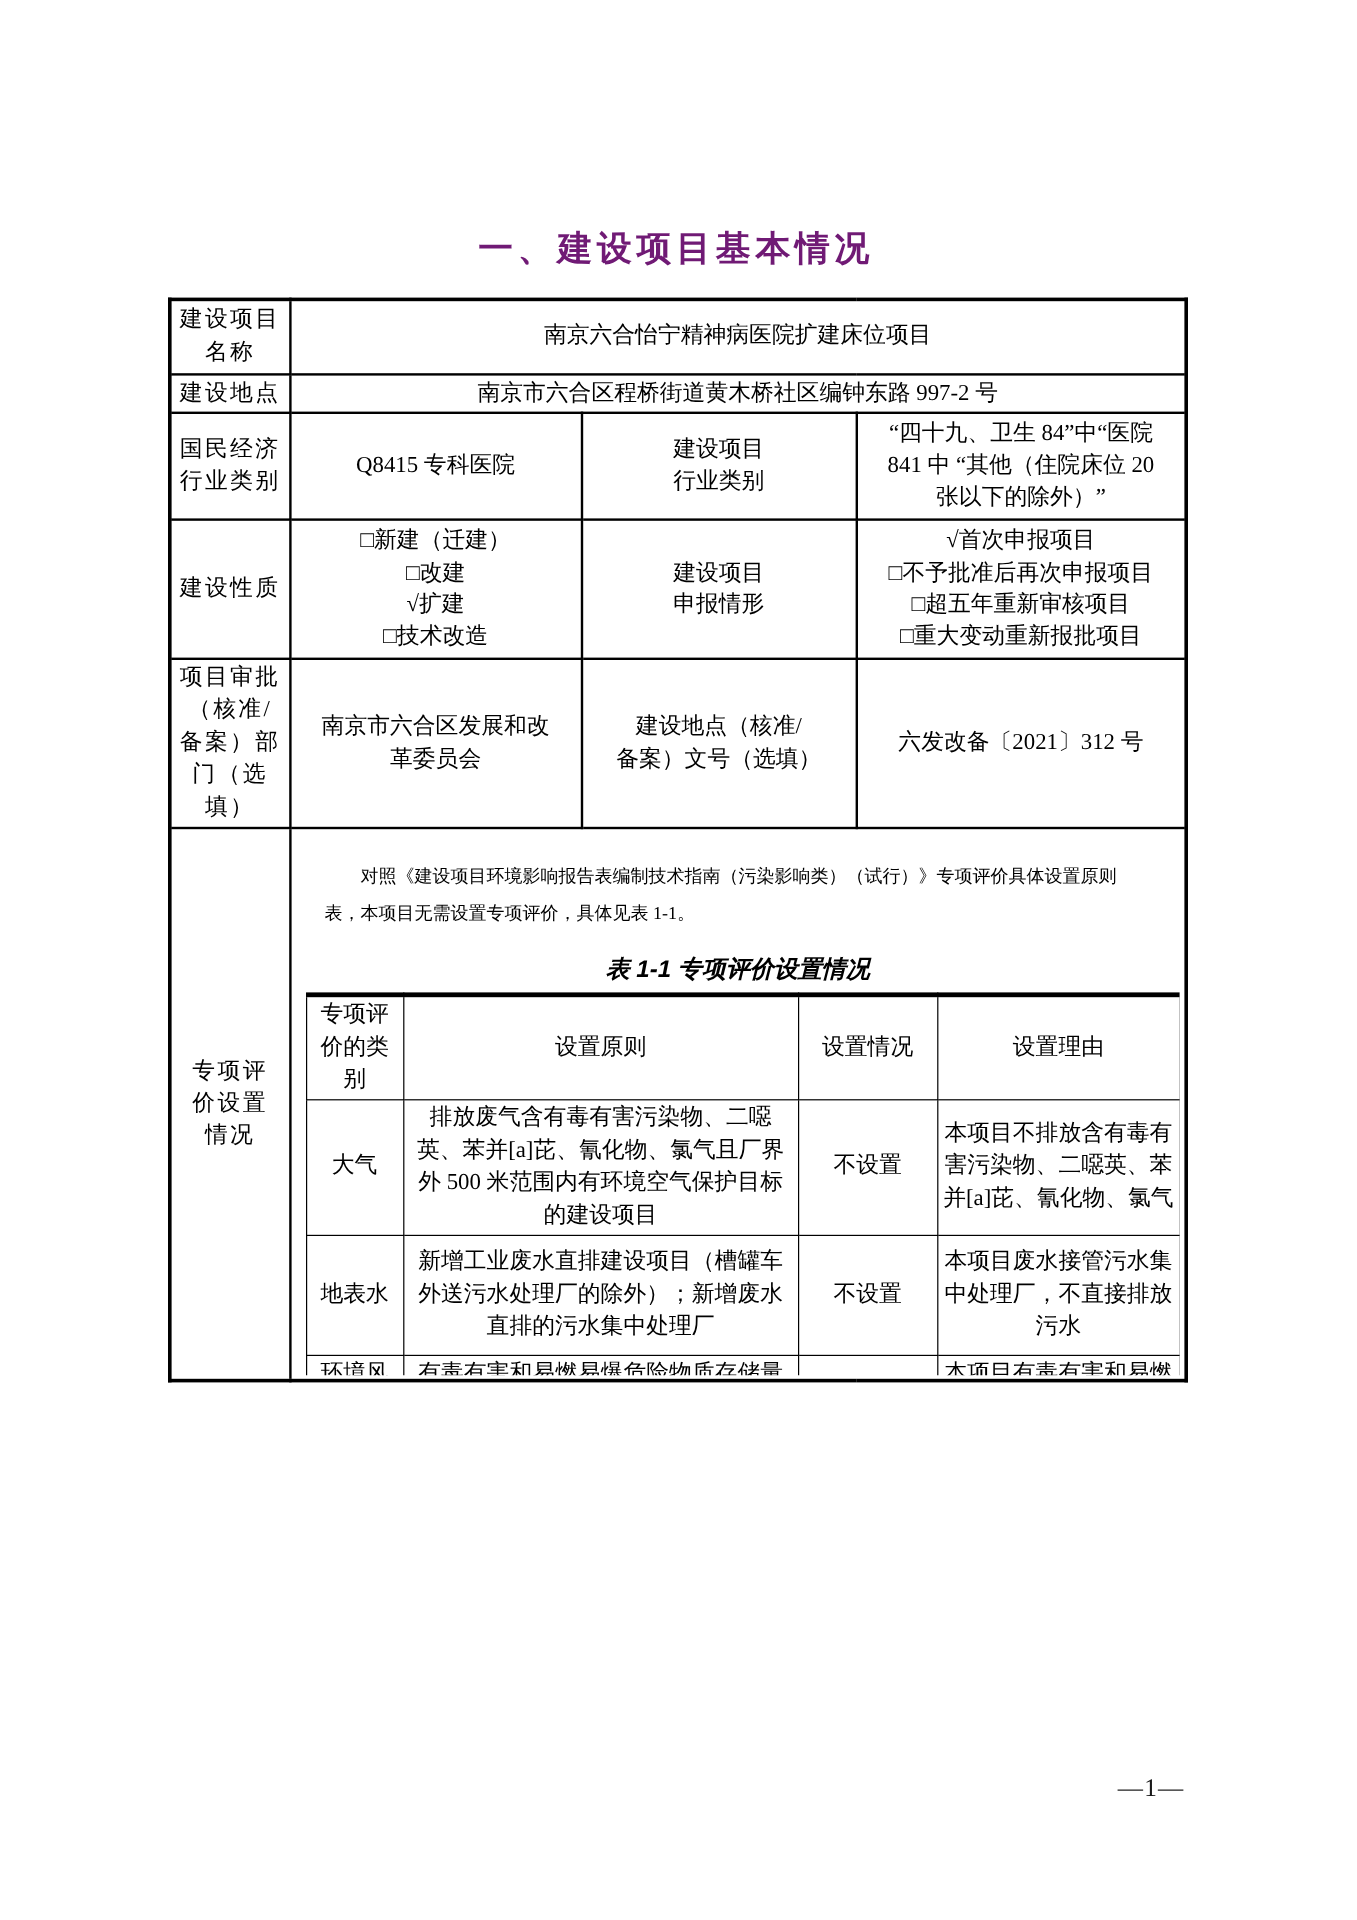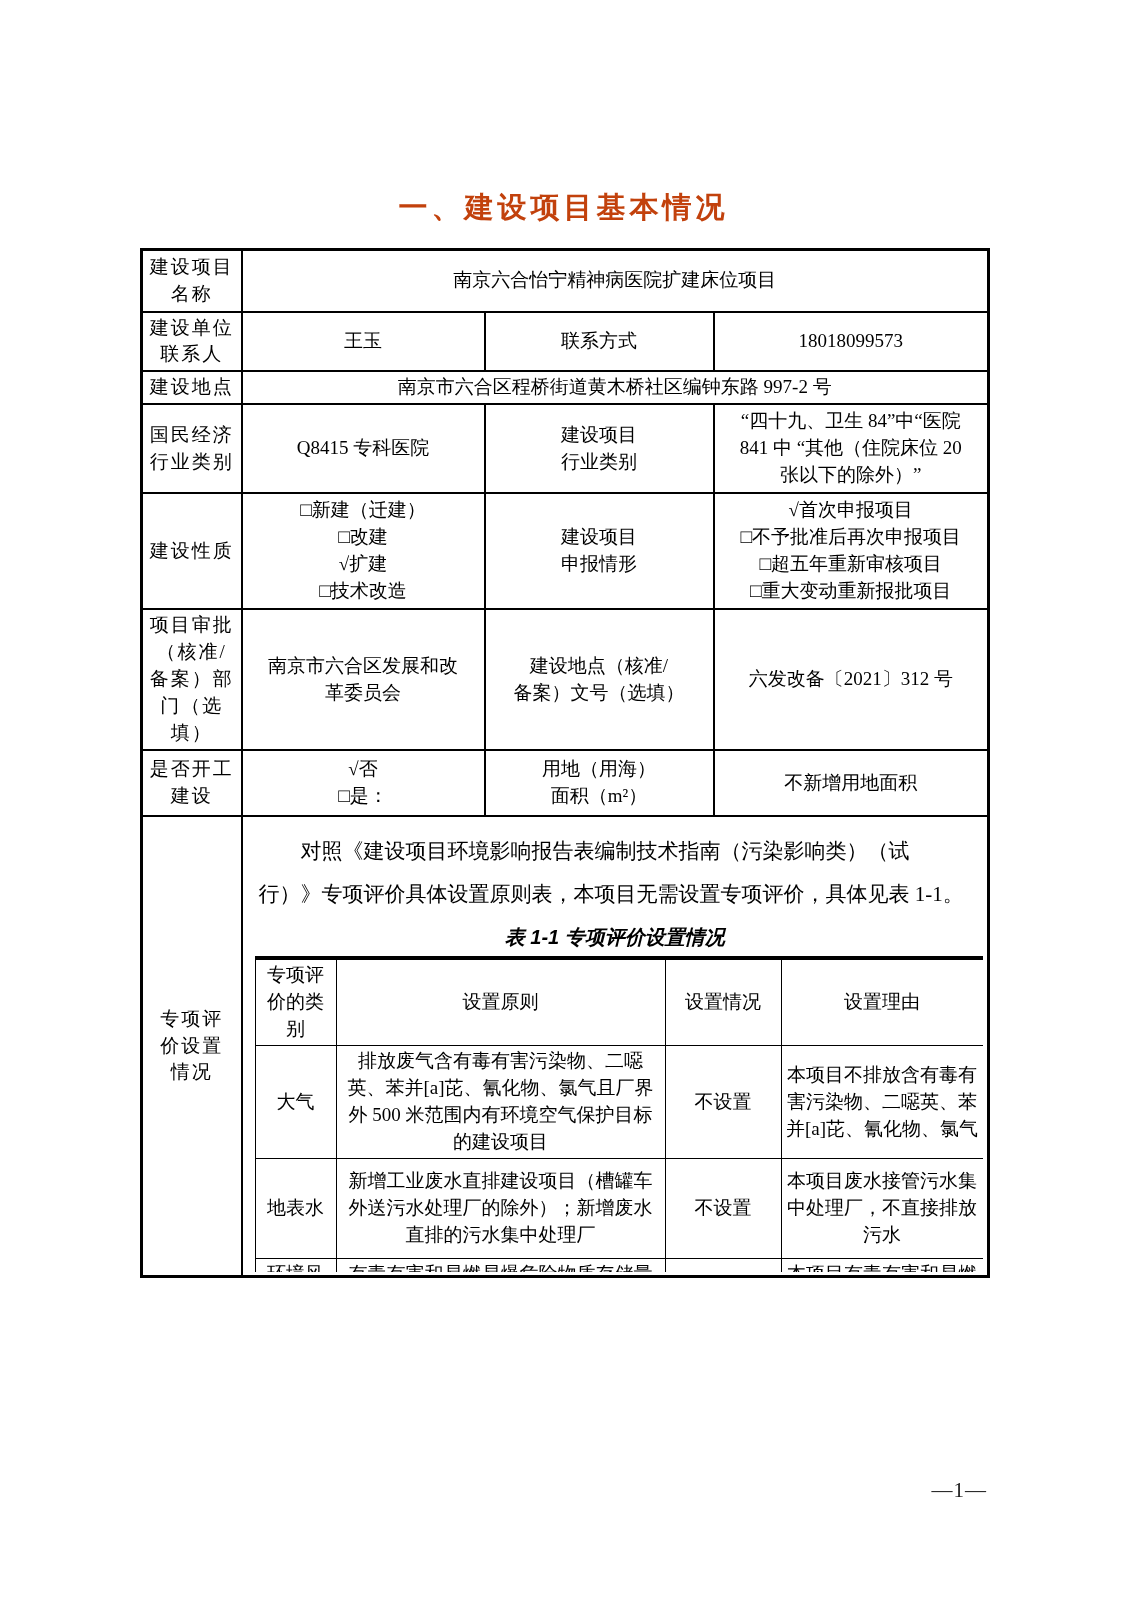--- a/index.html
+++ b/index.html
@@ -4,40 +4,40 @@
 <style>
   html,body { margin:0; padding:0; background:#ffffff; }
   .page {
     position:relative; width:1131px; height:1600px; background:#ffffff;
     font-family:"Liberation Serif","DejaVu Serif",serif; color:#000;
     overflow:hidden;
   }
   .doc-title {
     position:absolute; top:188px; left:0; width:1127px; text-align:center;
     font-family:"Liberation Sans","DejaVu Sans",sans-serif;
-    font-weight:bold; font-size:29px; letter-spacing:4px; color:#c2410c;
+    font-weight:bold; font-size:29px; letter-spacing:4px; color:#701a75;
   }
   table.main {
     position:absolute; left:140px; top:248px; width:847px;
     border-collapse:collapse; table-layout:fixed;
     border:3px solid #000;
   }
   table.main td {
     border:2px solid #000; font-size:19px; line-height:1.42;
     text-align:center; vertical-align:middle; padding:2px 4px;
     overflow:hidden;
   }
   .label-cell { letter-spacing:2px; }
   .ml { white-space:pre-line;margin-top:12px; }
   .left { text-align:left; padding-left:3px; }
   .bigcell { vertical-align:top; padding:4px 0 0 0; }
   .bigcell-inner { height:452px; overflow:hidden; }
   .sp-paragraph {
-    font-size:21px; text-align:left; text-indent:2em;
-    line-height:2.05; padding:6px 8px 0 8px; margin:4px;
+    font-size:15px; text-align:left; text-indent:2em;
+    line-height:2.05; padding:6px 8px 0 8px; margin:16px;
   }
   .sp-table-title {
     font-family:"Liberation Sans","DejaVu Sans",sans-serif;
     font-weight:bold; font-size:20px; text-align:center; margin:7px 0 5px 0;font-style:italic;
   }
   table.inner {
     border-collapse:collapse; table-layout:fixed; width:728px;
     margin-left:8px; border-top:4px solid #000;
   }
   table.inner td {
@@ -62,27 +62,20 @@
         <col style="width:243px">
         <col style="width:229px">
         <col style="width:275px">
     </colgroup>
     <tbody>
       <tr style="height:62px">
         <td class="label-cell ml">建设项目
 名称</td>
         <td colspan="3">南京六合怡宁精神病医院扩建床位项目</td>
       </tr>
-      <tr style="height:57px">
-        <td class="label-cell ml">建设单位
-联系人</td>
-        <td>王玉</td>
-        <td>联系方式</td>
-        <td>18018099573</td>
-      </tr>
       <tr style="height:32px">
         <td class="label-cell">建设地点</td>
         <td colspan="3">南京市六合区程桥街道黄木桥社区编钟东路 997-2 号</td>
       </tr>
       <tr style="height:89px">
         <td class="label-cell ml">国民经济
 行业类别</td>
         <td>Q8415 专科医院</td>
         <td class="ml">建设项目
 行业类别</td>
@@ -106,29 +99,20 @@
       <tr style="height:117px">
         <td class="label-cell ml">项目审批
 （核准/
 备案）部
 门（选填）</td>
         <td class="ml">南京市六合区发展和改
 革委员会</td>
         <td class="ml">建设地点（核准/
 备案）文号（选填）</td>
         <td>六发改备〔2021〕312 号</td>
-      </tr>
-      <tr style="height:66px">
-        <td class="label-cell ml">是否开工
-建设</td>
-        <td class="ml left">√否
-□是：</td>
-        <td class="ml">用地（用海）
-面积（m²）</td>
-        <td>不新增用地面积</td>
       </tr>
       <tr style="height:460px">
         <td class="label-cell ml">专项评
 价设置
 情况</td>
         <td colspan="3" class="bigcell">
           <div class="bigcell-inner">
             <p class="sp-paragraph">对照《建设项目环境影响报告表编制技术指南（污染影响类）（试行）》专项评价具体设置原则表，本项目无需设置专项评价，具体见表 1-1。</p>
             <div class="sp-table-title">表 1-1 专项评价设置情况</div>
             <table class="inner">

